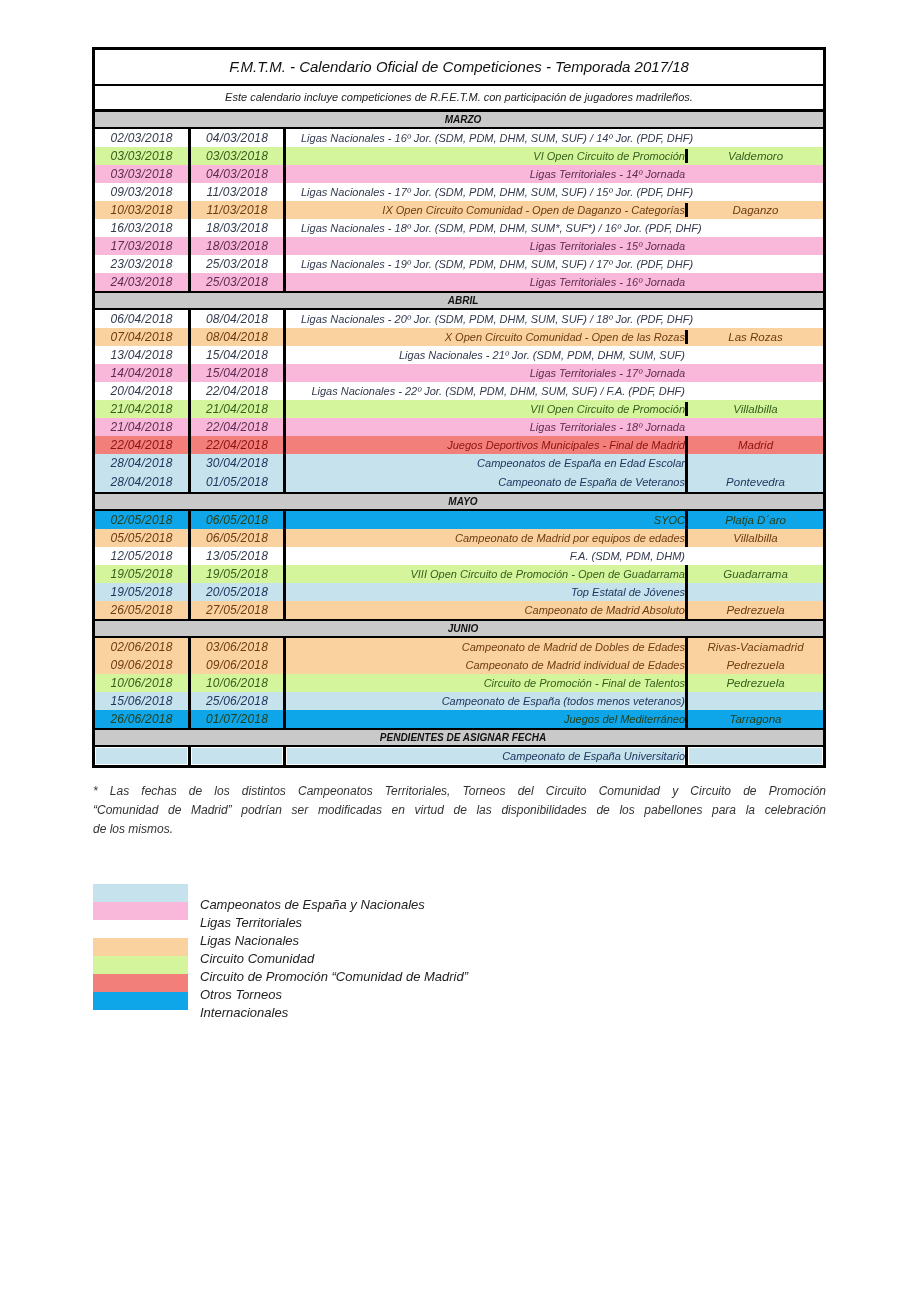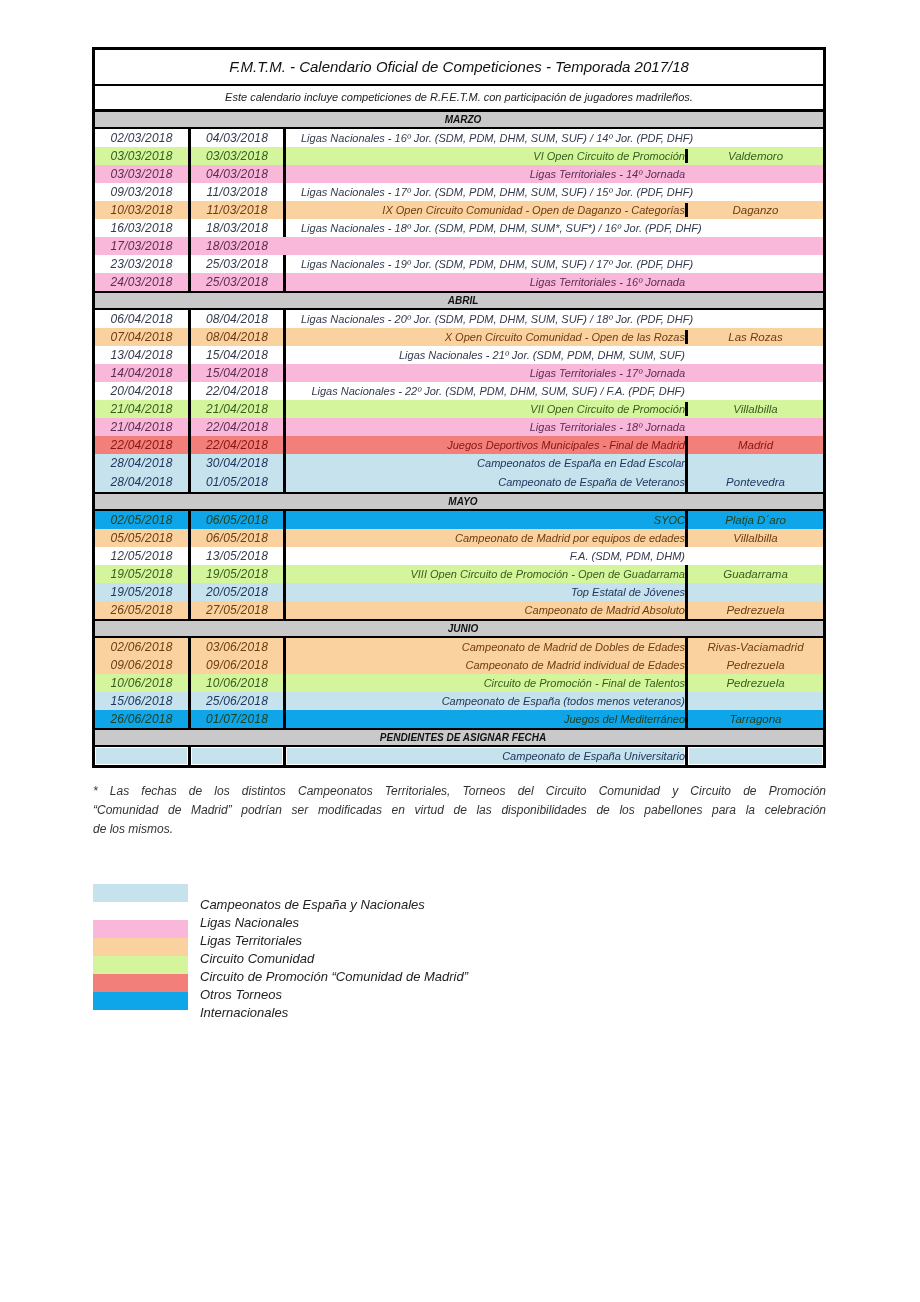--- a/index.html
+++ b/index.html
@@ -87,20 +87,21 @@
     </div>
     <div class="row" data-cat="nacionales">
       <div class="c1">16/03/2018</div>
       <div class="c2">18/03/2018</div>
       <div class="c3">Ligas Nacionales - 18º Jor. (SDM, PDM, DHM, SUM*, SUF*) / 16º Jor. (PDF, DHF)</div>
       <div class="c4" data-sep="none"></div>
     </div>
     <div class="row" data-cat="territoriales">
       <div class="c1">17/03/2018</div>
       <div class="c2">18/03/2018</div>
+      <div class="c3">Ligas Territoriales - 15º Jornada</div>
       <div class="c4" data-sep="none"></div>
     </div>
     <div class="row" data-cat="nacionales">
       <div class="c1">23/03/2018</div>
       <div class="c2">25/03/2018</div>
       <div class="c3">Ligas Nacionales - 19º Jor. (SDM, PDM, DHM, SUM, SUF) / 17º Jor. (PDF, DHF)</div>
       <div class="c4" data-sep="none"></div>
     </div>
     <div class="row" data-cat="territoriales">
       <div class="c1">24/03/2018</div>
@@ -264,28 +265,28 @@
   <span class="line">“Comunidad de Madrid” podrían ser modificadas en virtud de las disponibilidades de los pabellones para la celebración</span>
   <span class="line last">de los mismos.</span>
 </div>
 
 <div class="legend">
   <div class="legend-item">
     <div class="swatch" data-cat="campeonatos"></div>
     <div class="legend-label">Campeonatos de España y Nacionales</div>
   </div>
   <div class="legend-item">
+    <div class="swatch" data-cat="territoriales"></div>
+    <div class="legend-label">Ligas Territoriales</div>
+  </div>
+  <div class="legend-item">
     <div class="swatch" data-cat="nacionales"></div>
     <div class="legend-label">Ligas Nacionales</div>
   </div>
   <div class="legend-item">
-    <div class="swatch" data-cat="territoriales"></div>
-    <div class="legend-label">Ligas Territoriales</div>
-  </div>
-  <div class="legend-item">
     <div class="swatch" data-cat="comunidad"></div>
     <div class="legend-label">Circuito Comunidad</div>
   </div>
   <div class="legend-item">
     <div class="swatch" data-cat="promocion"></div>
     <div class="legend-label">Circuito de Promoción “Comunidad de Madrid”</div>
   </div>
   <div class="legend-item">
     <div class="swatch" data-cat="otros"></div>
     <div class="legend-label">Otros Torneos</div>

